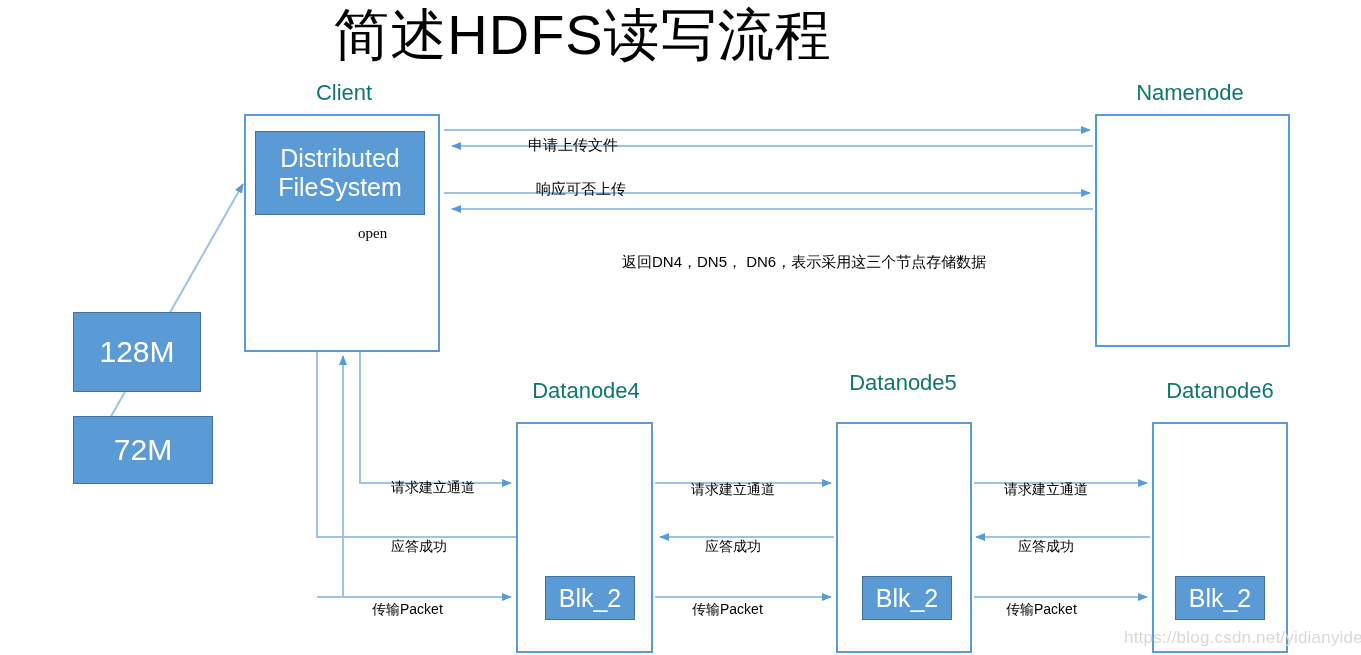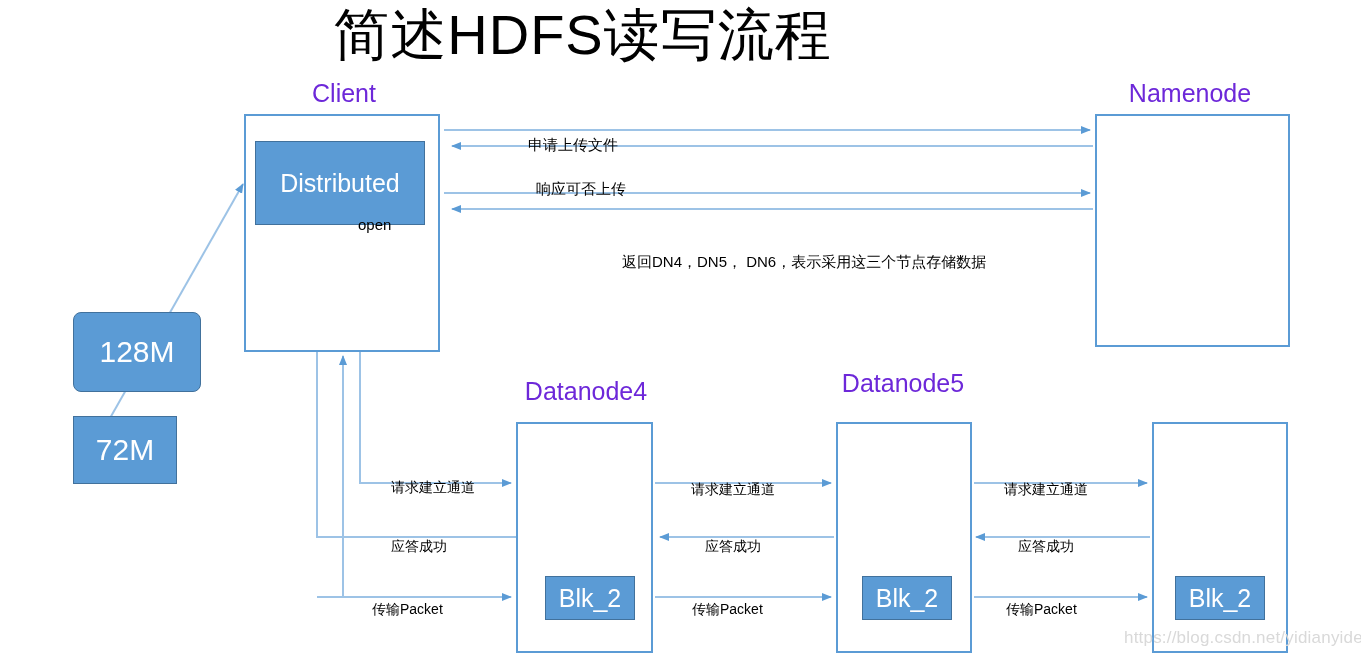--- a/index.html
+++ b/index.html
@@ -5,21 +5,21 @@
   html,body{margin:0;padding:0;background:#ffffff;}
   body{width:1361px;height:655px;overflow:hidden;
        font-family:"Liberation Sans","DejaVu Sans",sans-serif;color:#000;}
   #canvas{position:relative;width:1361px;height:655px;}
 
   svg#wires{position:absolute;left:0;top:0;width:1361px;height:655px;pointer-events:none;}
 
   .title{position:absolute;left:0;top:2px;width:1165px;text-align:center;
          font-size:56px;line-height:66px;letter-spacing:1px;color:#000;}
 
-  .node-title{position:absolute;font-size:25px;line-height:30px;color:#6d28d9;
+  .node-title{position:absolute;font-size:22px;line-height:30px;color:#0f766e;
               text-align:center;white-space:nowrap;}
 
   .obox{position:absolute;border:2px solid #5B9BD5;background:#ffffff;box-sizing:border-box;}
 
   .fbox{position:absolute;background:#5B9BD5;border:1px solid #41719C;
         box-sizing:border-box;color:#ffffff;display:flex;align-items:center;
         justify-content:center;text-align:center;}
 
   .fbox.big{font-size:25px;line-height:29px;}
   .fbox.blk{font-size:25px;}
@@ -75,36 +75,37 @@
       <path d="M655,483 L831,483" marker-end="url(#arrR)"></path>
       <path d="M834,537 L660,537" marker-end="url(#arrR)"></path>
       <path d="M655,597 L831,597" marker-end="url(#arrR)"></path>
 
       <path d="M974,483 L1147,483" marker-end="url(#arrR)"></path>
       <path d="M1150,537 L976,537" marker-end="url(#arrR)"></path>
       <path d="M974,597 L1147,597" marker-end="url(#arrR)"></path>
     </g>
   </svg>
 
-  <div class="fbox sizebox" style="left:73px;top:312px;width:128px;height:80px;border-radius:8px;">
+  <div class="fbox sizebox" style="left:73px;top:312px;width:128px;height:80px;">
     <span>128M</span>
   </div>
-  <div class="fbox sizebox" style="left:73px;top:416px;width:104px;height:68px;">
+  <div class="fbox sizebox" style="left:73px;top:416px;width:140px;height:68px;">
     <span>72M</span>
   </div>
 
   <div class="node-title" style="left:244px;top:78px;width:200px;">Client</div>
 
   <div class="obox" style="left:244px;top:114px;width:196px;height:238px;"></div>
 
-  <div class="fbox big" style="left:255px;top:141px;width:170px;height:84px;flex-direction:column;">
+  <div class="fbox big" style="left:255px;top:131px;width:170px;height:84px;flex-direction:column;">
     <span>Distributed</span>
+    <span>FileSystem</span>
   </div>
 
-  <div class="openlabel" style="left:358px;top:216px;">open</div>
+  <div class="openlabel" style="left:358px;top:225px;font-family:Liberation Serif, serif;">open</div>
 
 
   <div class="node-title" style="left:1090px;top:78px;width:200px;">Namenode</div>
   <div class="obox" style="left:1095px;top:114px;width:195px;height:233px;"></div>
 
   <div class="wlabel big" style="left:528px;top:108px;">申请上传文件</div>
   <div class="wlabel big" style="left:536px;top:152px;">响应可否上传</div>
   <div class="wlabel big" style="left:622px;top:225px;">返回DN4，DN5， DN6，表示采用这三个节点存储数据</div>
 
   <div class="node-title" style="left:486px;top:376px;width:200px;">Datanode4</div>
@@ -112,20 +113,21 @@
   <div class="fbox blk" style="left:545px;top:576px;width:90px;height:44px;">
     <span>Blk_2</span>
   </div>
 
   <div class="node-title" style="left:803px;top:368px;width:200px;">Datanode5</div>
   <div class="obox" style="left:836px;top:422px;width:136px;height:231px;"></div>
   <div class="fbox blk" style="left:862px;top:576px;width:90px;height:44px;">
     <span>Blk_2</span>
   </div>
 
+  <div class="node-title" style="left:1120px;top:376px;width:200px;">Datanode6</div>
   <div class="obox" style="left:1152px;top:422px;width:136px;height:231px;"></div>
   <div class="fbox blk" style="left:1175px;top:576px;width:90px;height:44px;">
     <span>Blk_2</span>
   </div>
 
   <div class="wlabel" style="left:391px;top:450px;">请求建立通道</div>
   <div class="wlabel" style="left:391px;top:509px;">应答成功</div>
   <div class="wlabel" style="left:372px;top:572px;">传输Packet</div>
 
   <div class="wlabel" style="left:691px;top:452px;">请求建立通道</div>

